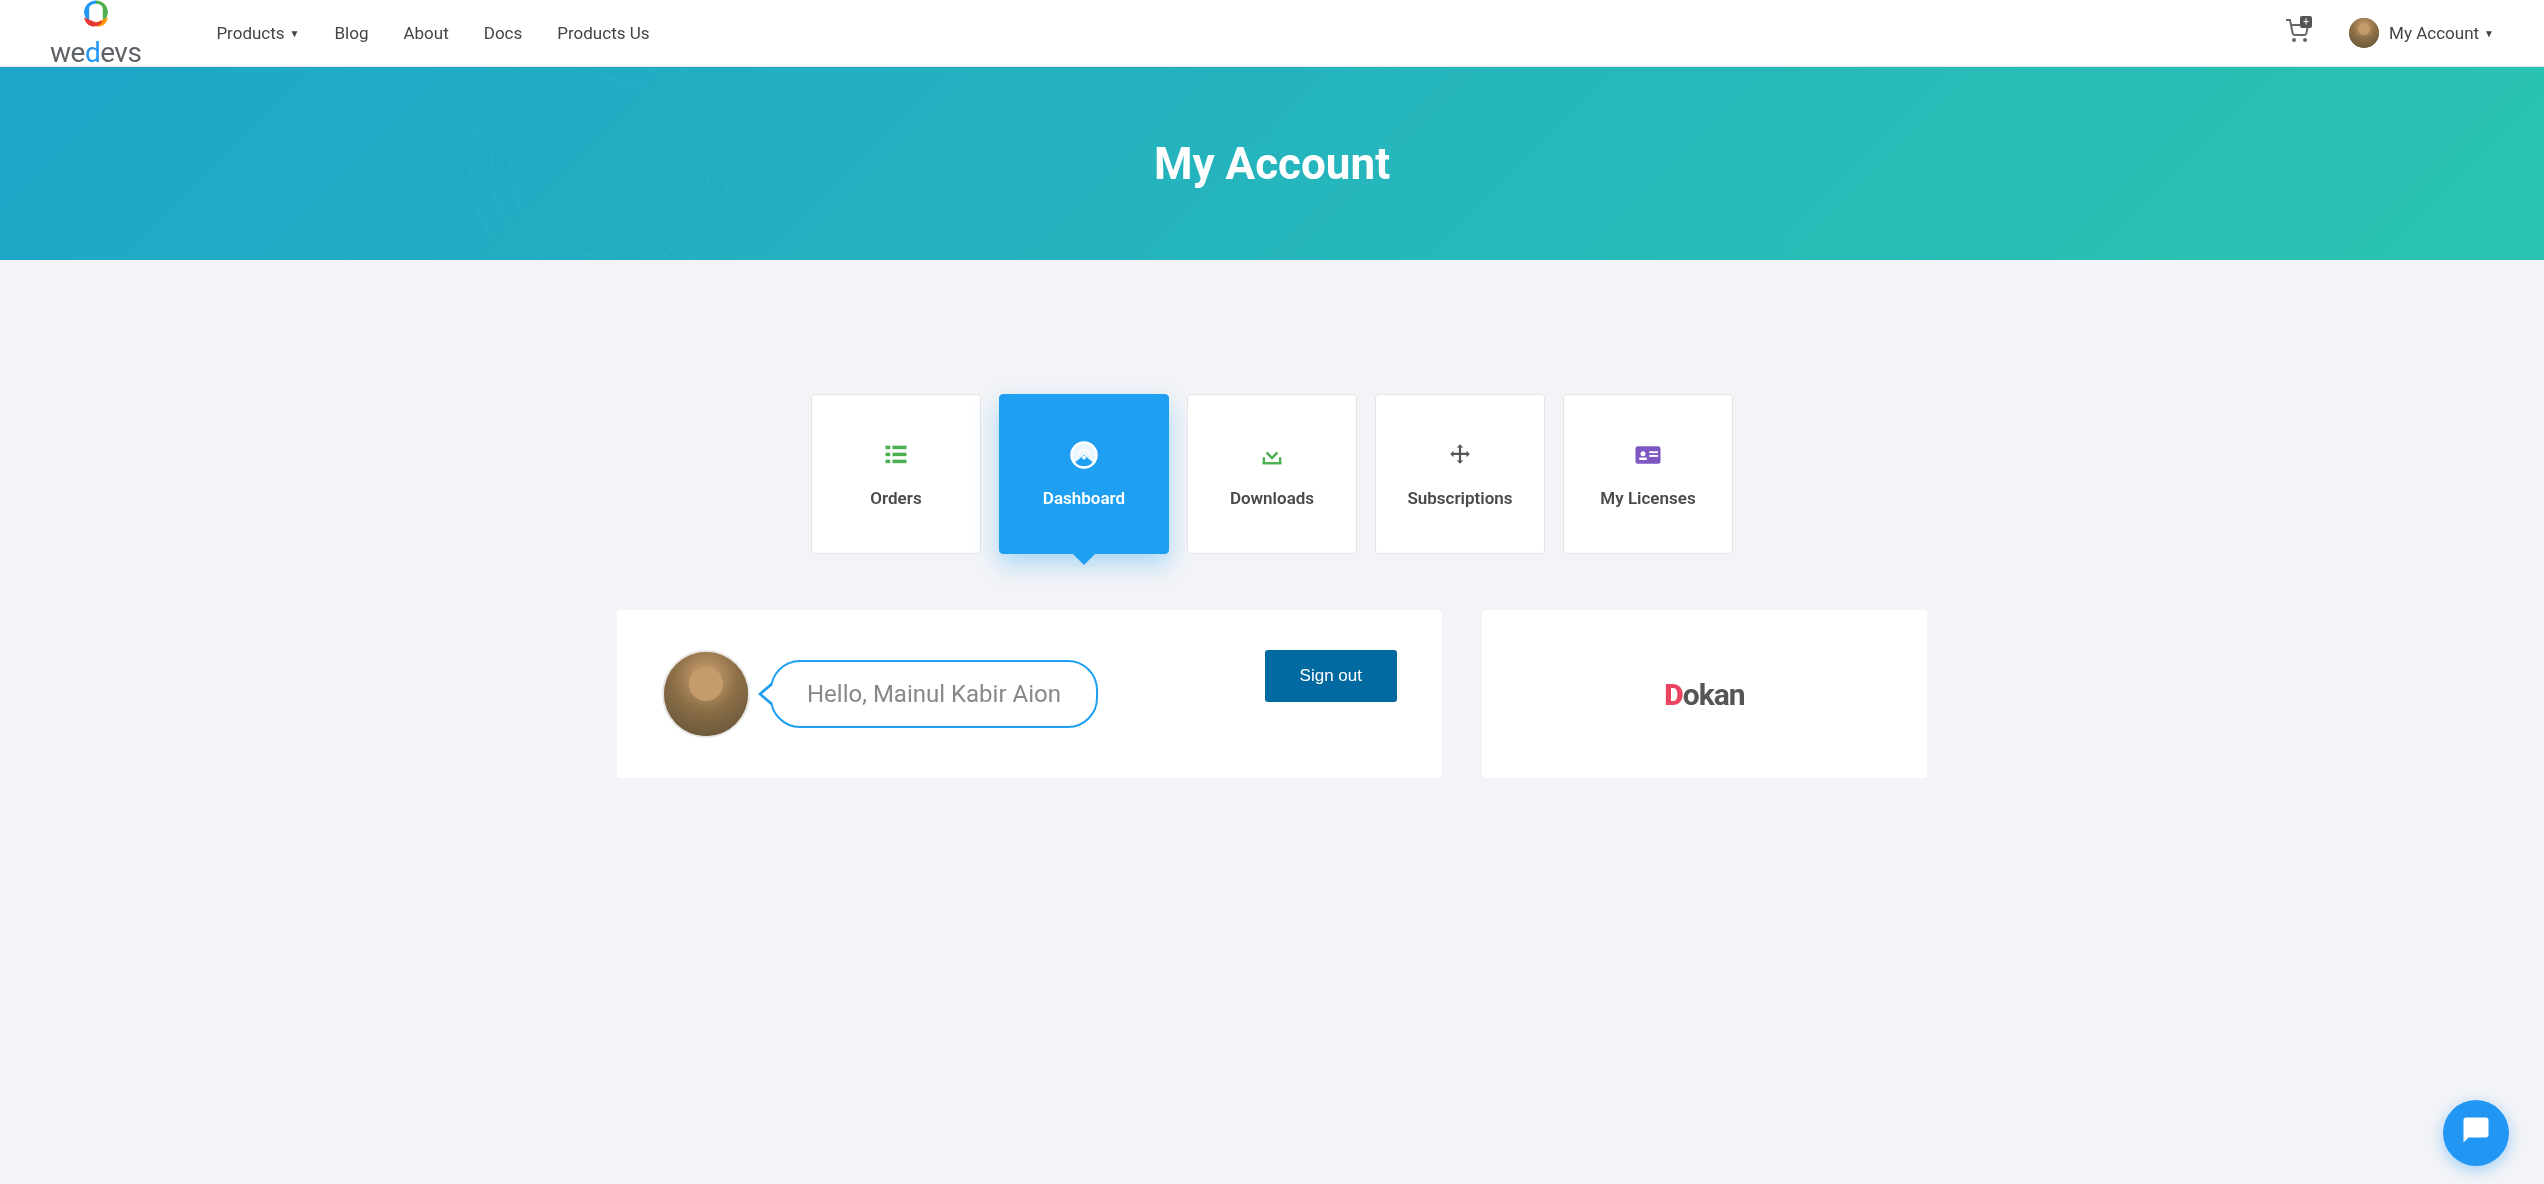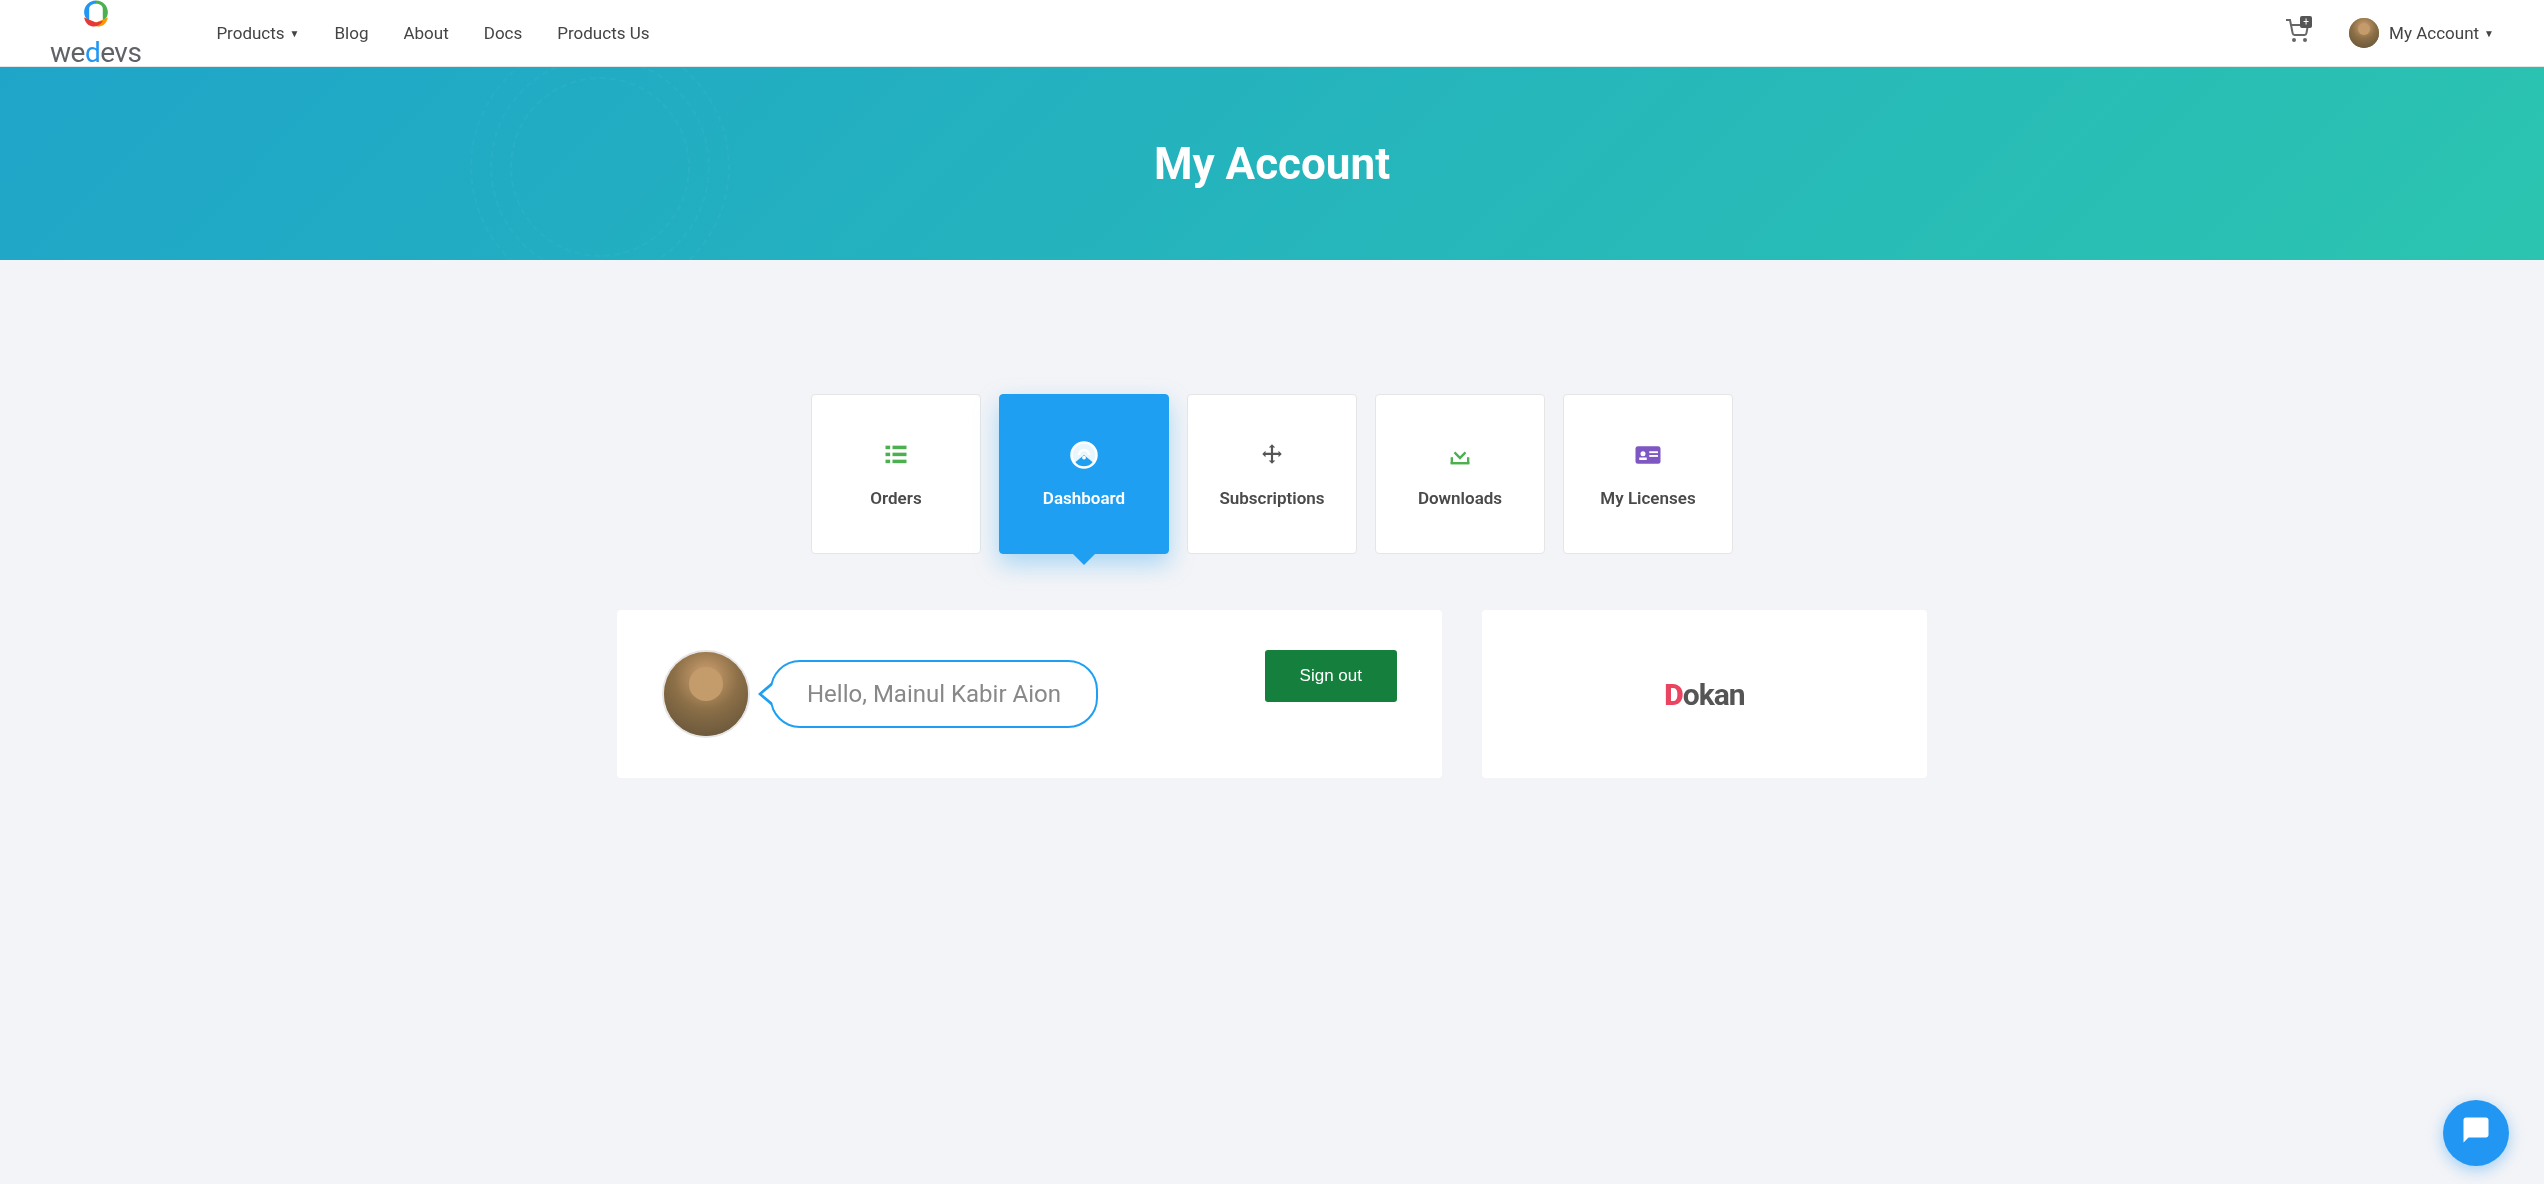--- a/index.html
+++ b/index.html
@@ -281,21 +281,21 @@
     }
 
     .greeting-text {
       font-size: 24px;
       color: #888;
       font-weight: 400;
     }
 
     .signout-btn {
       margin-left: auto;
-      background: #15803d;
+      background: #0369a1;
       color: #fff;
       border: none;
       padding: 16px 35px;
       font-size: 17px;
       border-radius: 3px;
       cursor: pointer;
       align-self: flex-start;
     }
 
     .promo-card {
@@ -454,36 +454,36 @@
         <path d="M12 2C6.48 2 2 6.48 2 12c0 2.4.85 4.6 2.26 6.33L12 12V2zm0 0v10l7.74 6.33C21.15 16.6 22 14.4 22 12c0-5.52-4.48-10-10-10z" opacity="0.9"></path>
         <circle cx="12" cy="12" r="10" fill="none" stroke="currentColor" stroke-width="2"></circle>
         <path d="M12 7a5 5 0 0 0-5 5h2a3 3 0 0 1 6 0h2a5 5 0 0 0-5-5z"></path>
         <circle cx="12" cy="14" r="1.5"></circle>
       </svg>
     </div>
     <span class="tab-label">Dashboard</span>
   </div>
 
   <div class="tab-card">
-    <div class="tab-icon icon-subscriptions">
-      <svg width="26" height="26" viewBox="0 0 24 24" fill="currentColor">
-        <path d="M12 2l-3 3h2v5H6V8l-3 3 3 3v-2h5v5h-2l3 3 3-3h-2v-5h5v2l3-3-3-3v2h-5V5h2z"></path>
-      </svg>
-    </div>
-    <span class="tab-label">Subscriptions</span>
-  </div>
-
-  <div class="tab-card">
     <div class="tab-icon icon-downloads">
       <svg width="28" height="28" viewBox="0 0 24 24" fill="currentColor">
         <path d="M12 3v10l-4-4-1.4 1.4L12 16l5.4-5.6L16 9l-4 4V3h0zm-8 15h16v2H4z"></path>
         <path d="M4 14v6h16v-6h-2v4H6v-4z"></path>
       </svg>
     </div>
     <span class="tab-label">Downloads</span>
+  </div>
+
+  <div class="tab-card">
+    <div class="tab-icon icon-subscriptions">
+      <svg width="26" height="26" viewBox="0 0 24 24" fill="currentColor">
+        <path d="M12 2l-3 3h2v5H6V8l-3 3 3 3v-2h5v5h-2l3 3 3-3h-2v-5h5v2l3-3-3-3v2h-5V5h2z"></path>
+      </svg>
+    </div>
+    <span class="tab-label">Subscriptions</span>
   </div>
 
   <div class="tab-card">
     <div class="tab-icon icon-licenses">
       <svg width="30" height="30" viewBox="0 0 24 24" fill="currentColor">
         <rect x="2" y="5" width="20" height="14" rx="2"></rect>
         <circle cx="8" cy="11" r="2" fill="#fff"></circle>
         <rect x="5" y="14" width="6" height="2" fill="#fff"></rect>
         <rect x="13" y="9" width="7" height="1.5" fill="#fff"></rect>
         <rect x="13" y="12" width="7" height="1.5" fill="#fff"></rect>

